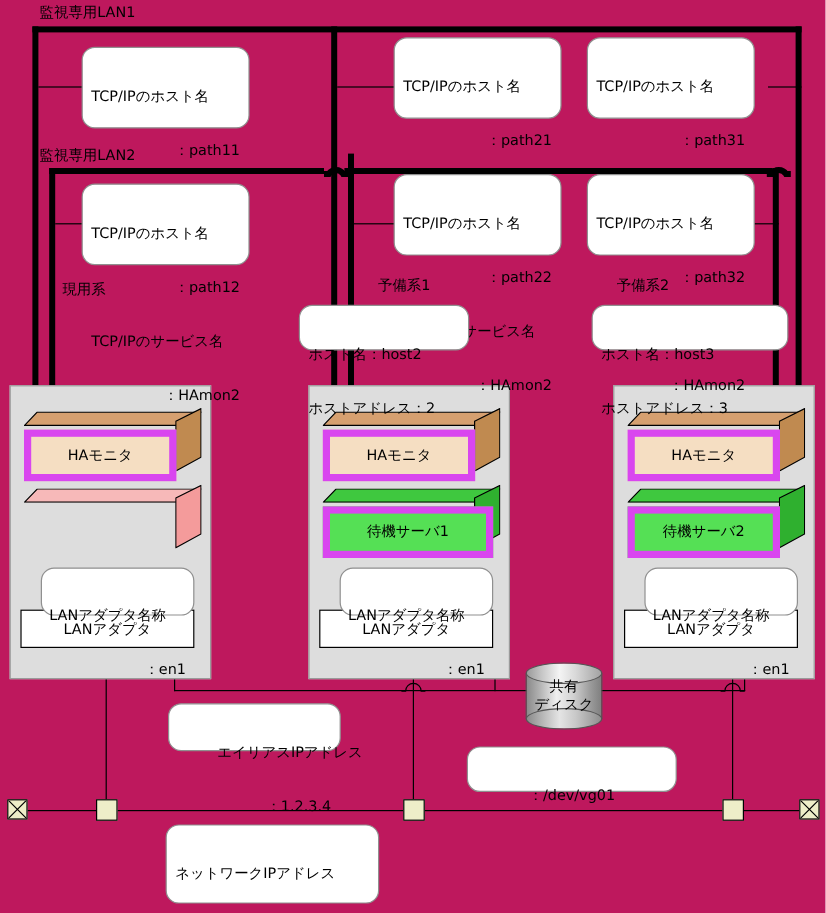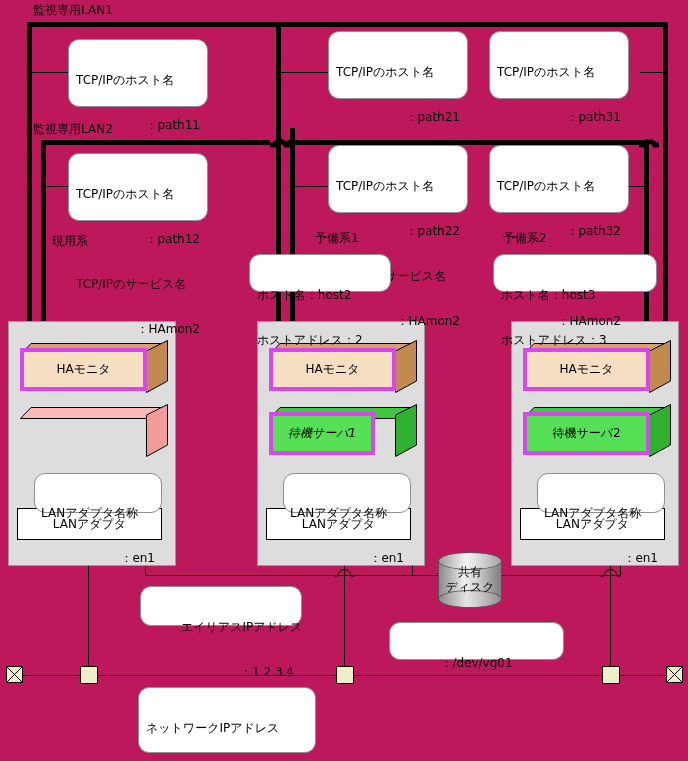--- a/index.html
+++ b/index.html
@@ -55,23 +55,23 @@
     box-sizing:border-box;
     background:#dddddd;
     border:1px solid #9a9a9a;
     z-index:10;
   }
 
   
   .slab{position:absolute;z-index:14;}
   .slab .face{
     position:absolute;
-    left:0; top:8px;
-    box-sizing:border-box;
-    border:4px solid #d946ef;
+    left:0; top:18px;
+    box-sizing:border-box;
+    border:6px solid #d946ef;
     display:flex;align-items:center;justify-content:center;
     font-size:12px;color:#000;
     white-space:pre;
   }
   .slab .top{
     position:absolute;
     left:0;top:0;
     border:0;
   }
   .slab .side{
@@ -224,21 +224,21 @@
   </div>
   <div class="bubble" style="left:489px;top:145px;width:140px;height:68px;">
     <span class="l">TCP/IPのホスト名</span>
     <span class="r">：path32</span>
     <span class="l">TCP/IPのサービス名</span>
     <span class="r">：HAmon2</span>
   </div>
 
   <div class="plainlabel" style="left:52px;top:234px;">現用系</div>
   <div class="plainlabel" style="left:315px;top:231px;">予備系1</div>
-  <div class="plainlabel" style="left:503px;top:231px;">予備系2</div>
+  <div class="plainlabel" style="left:514px;top:231px;">予備系2</div>
 
   <div class="bubble" style="left:249px;top:254px;width:142px;height:38px;">
     <span class="l">ホスト名：host2</span>
     <span class="l">ホストアドレス：2</span>
   </div>
   <div class="bubble" style="left:493px;top:254px;width:164px;height:38px;">
     <span class="l">ホスト名：host3</span>
     <span class="l">ホストアドレス：3</span>
   </div>
 
@@ -292,21 +292,21 @@
     <div class="top">
       <svg width="148" height="12" viewBox="0 0 148 12">
           <path d="M0.5,11.5 L11,0.5 L147.5,0.5 L137,11.5 Z" fill="#3fc83f" stroke="#000" stroke-width="1"></path>
         </svg>
     </div>
     <div class="side" style="left:126px;top:0;">
       <svg width="22" height="53" viewBox="0 0 22 53">
           <path d="M0.5,11 L21.5,0.5 L21.5,41 L0.5,52.5 Z" fill="#2fb02f" stroke="#000" stroke-width="1"></path>
         </svg>
     </div>
-    <div class="face" style="width:106px;height:43px;background:#55e055;font-style:italic;">待機サーバ1</div>
+    <div class="face" style="width:142px;height:43px;background:#55e055;">待機サーバ1</div>
   </div>
   <div class="bubble" style="left:283px;top:473px;width:128px;height:40px;padding:2px 6px;">
     <span class="l">LANアダプタ名称</span>
     <span class="r">：en1</span>
   </div>
   <div class="adapterbox" style="left:266px;top:508px;width:145px;height:32px;">LANアダプタ</div>
 
   <div class="chassis" style="left:511px;top:321px;width:168px;height:245px;"></div>
   <div class="slab" style="left:523px;top:340px;width:148px;height:53px;">
     <div class="top">
@@ -383,21 +383,21 @@
   <div class="term" style="left:666px;top:666px;width:17px;height:17px;">
     <svg width="15" height="15" viewBox="0 0 15 15">
         <path d="M0,0 L15,15 M15,0 L0,15" stroke="#000" stroke-width="1" fill="none"></path>
       </svg>
   </div>
 
   <div class="tap" style="left:80px;top:666px;width:18px;height:18px;"></div>
   <div class="tap" style="left:336px;top:666px;width:18px;height:18px;"></div>
   <div class="tap" style="left:602px;top:666px;width:18px;height:18px;"></div>
 
-  <div class="bubble" style="left:140px;top:586px;width:162px;height:40px;padding-left:40px;">
+  <div class="bubble" style="left:140px;top:586px;width:144px;height:40px;padding-left:40px;">
     <span class="l">エイリアスIPアドレス</span>
     <span class="r">：1.2.3.4</span>
   </div>
 
   <div class="bubble" style="left:138px;top:687px;width:178px;height:66px;">
     <span class="l">ネットワークIPアドレス</span>
     
     
     
   </div>

